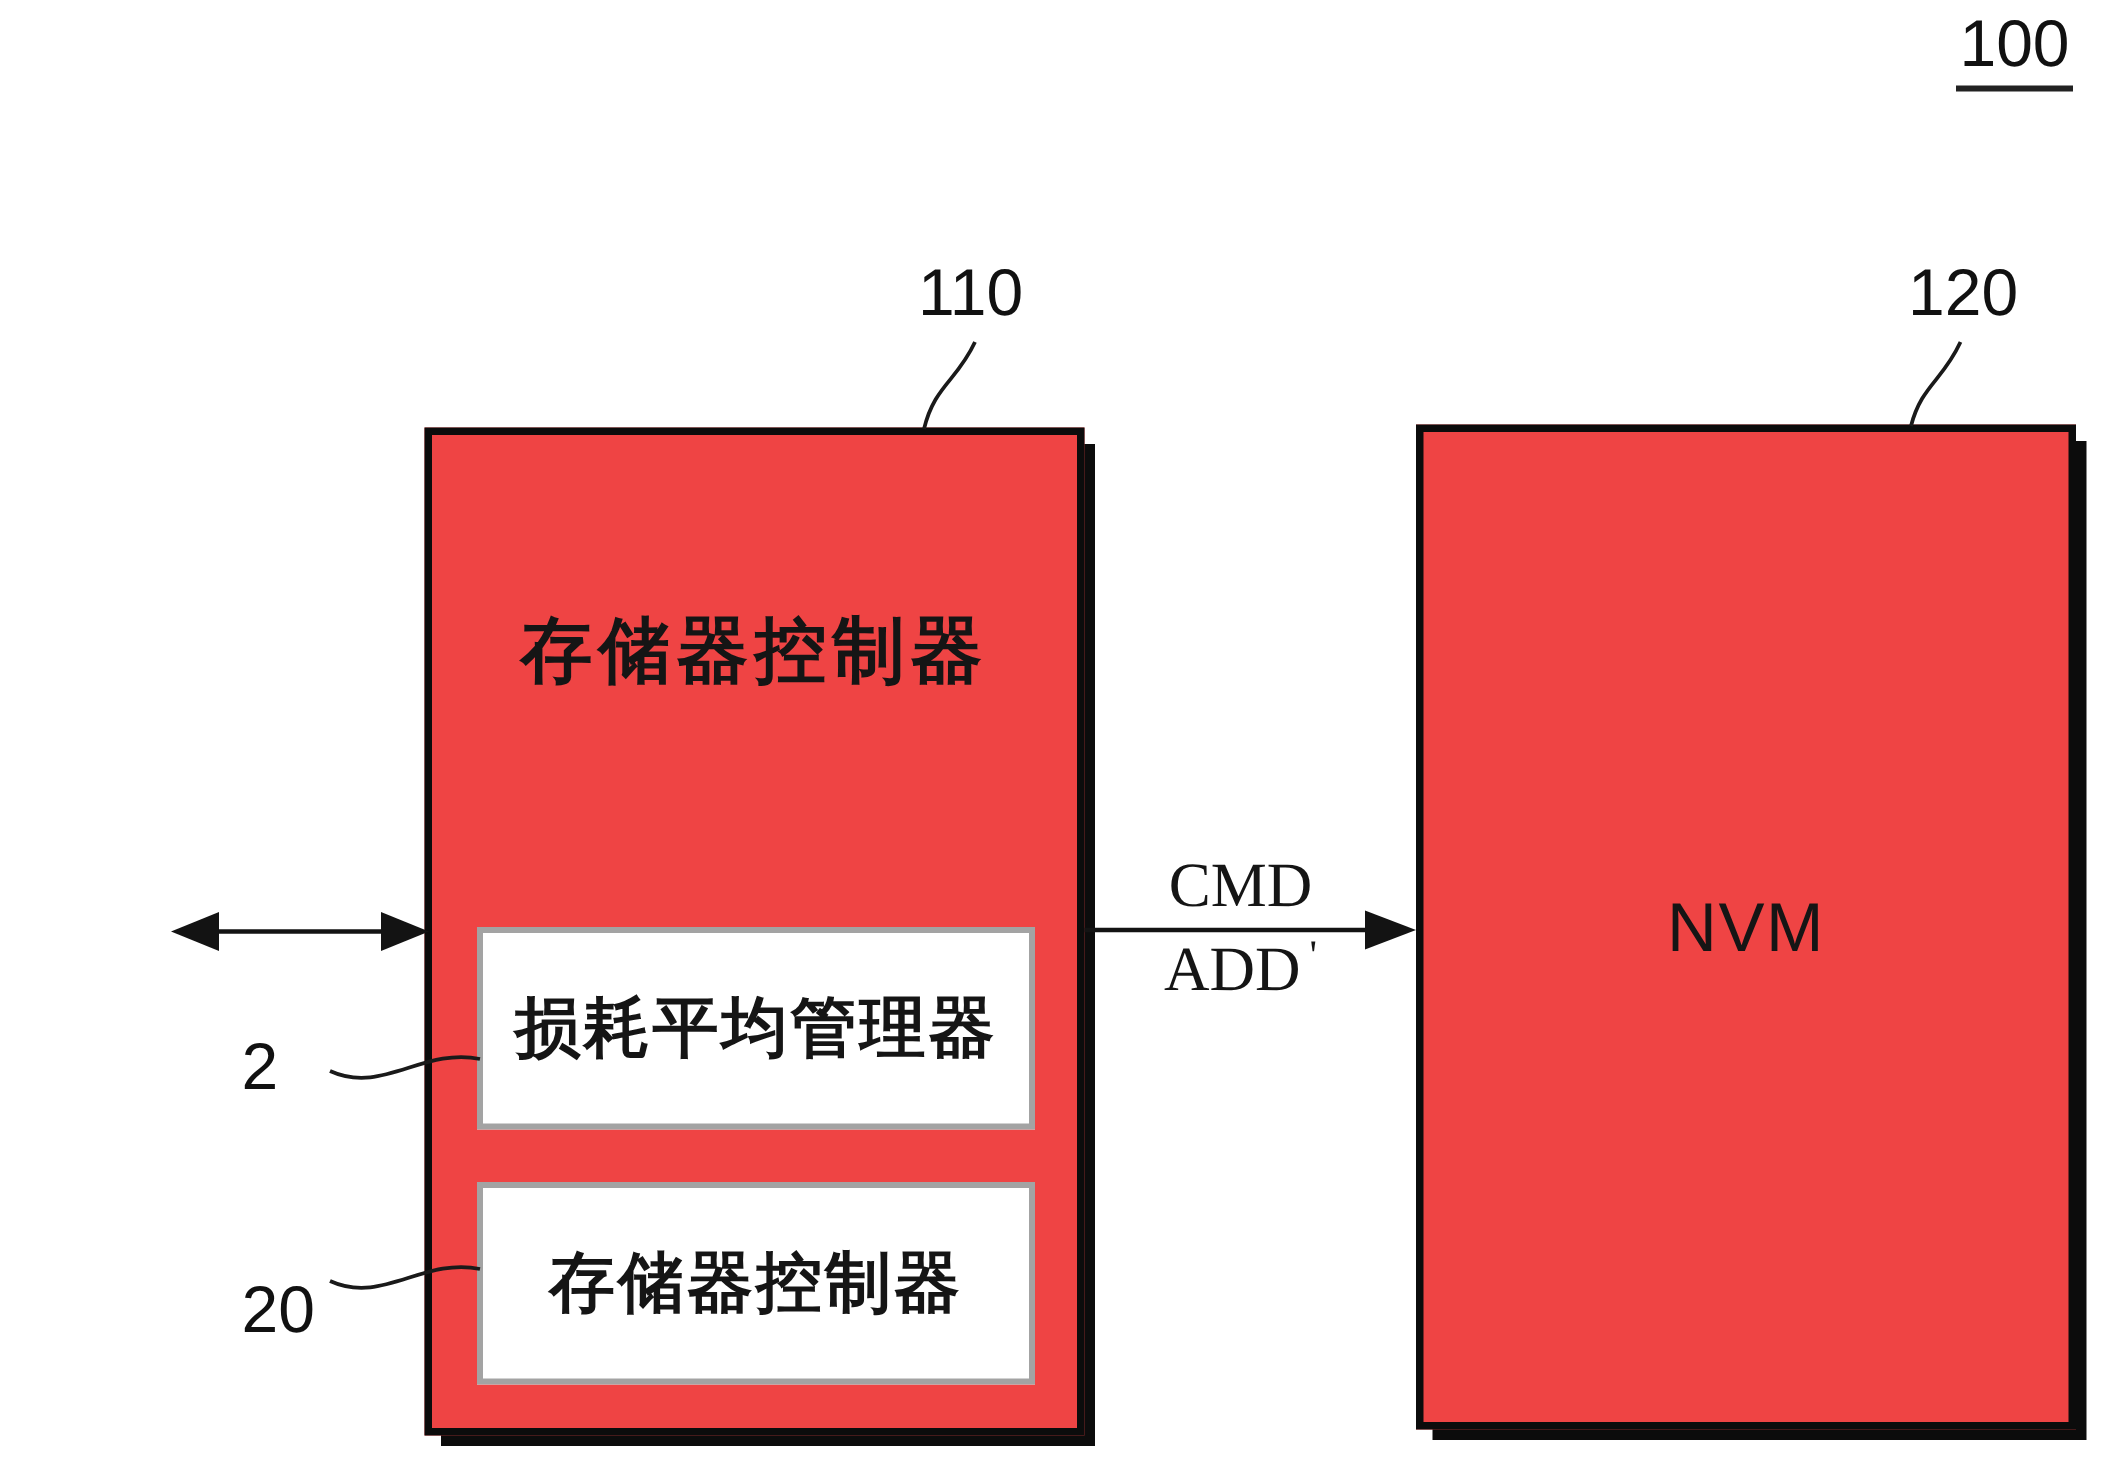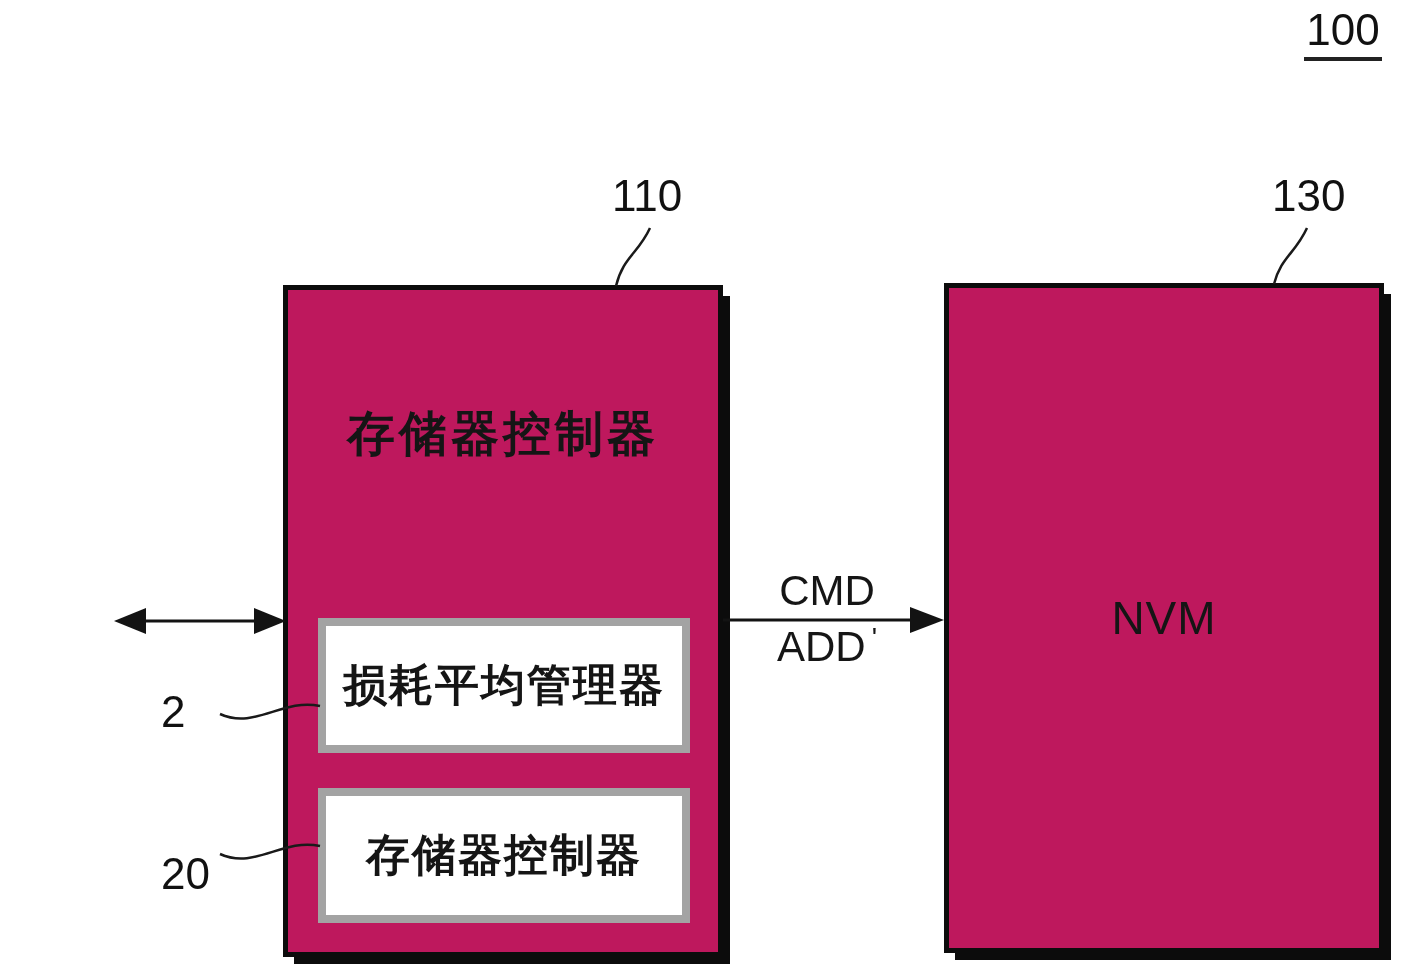--- a/index.html
+++ b/index.html
@@ -36,21 +36,21 @@
   }
   .ref-110 { left: 612px;  top: 174px; text-align: right; }
   .ref-120 { left: 1272px; top: 174px; }
   .ref-10  { left: 161px;  top: 690px; }
   .ref-20  { left: 161px;  top: 852px; }
 
   
   .box {
     position: absolute;
     box-sizing: border-box;
-    background: #be185d;
+    background: #ef4444;
     border: 5px solid #0c0c0c;
     box-shadow: 9px 9px 0 -2px #0c0c0c;
   }
   .controller-box {
     left: 283px;
     top: 285px;
     width: 440px;
     height: 672px;
   }
   .nvm-box {
@@ -74,21 +74,21 @@
     letter-spacing: 4px;
     color: #151515;
     white-space: nowrap;
   }
   .module-box {
     position: absolute;
     left: 30px;
     width: 372px;
     height: 135px;
     box-sizing: border-box;
-    border: 8px solid #a3a3a3;
+    border: 4px solid #a3a3a3;
     background: #ffffff;
     display: flex;
     align-items: center;
     justify-content: center;
   }
   .module-1 { top: 328px; }
   .module-2 { top: 498px; }
   .module-box span {
     font-family: "Liberation Serif", "DejaVu Serif", serif;
     font-weight: bold;
@@ -114,21 +114,21 @@
     letter-spacing: 4px;
     color: #151515;
     white-space: nowrap;
   }
   
   .bus-label {
     position: absolute;
     left: 752px;
     width: 150px;
     text-align: center;
-    font-family: Liberation Sans, sans-serif;
+    font-family: Liberation Serif, serif;
     font-size: 42px;
     line-height: 1;
     color: #151515;
     white-space: nowrap;
   }
   .bus-top    { top: 570px; }
   .bus-bottom { top: 624px; }
   .bus-prime {
     font-size: 28px;
     vertical-align: 14px;
@@ -158,21 +158,21 @@
     stroke: none;
   }
 </style>
 </head>
 <body>
 
 <div class="stage">
 
   <div class="ref ref-100">100</div>
   <div class="ref ref-110">110</div>
-  <div class="ref ref-120">130</div>
+  <div class="ref ref-120">120</div>
 
 
   <div class="box controller-box">
     <div class="controller-title">存储器控制器</div>
     <div class="module-box module-1">
       <span>损耗平均管理器</span>
     </div>
     <div class="module-box module-2">
       <span>存储器控制器</span>
     </div>

